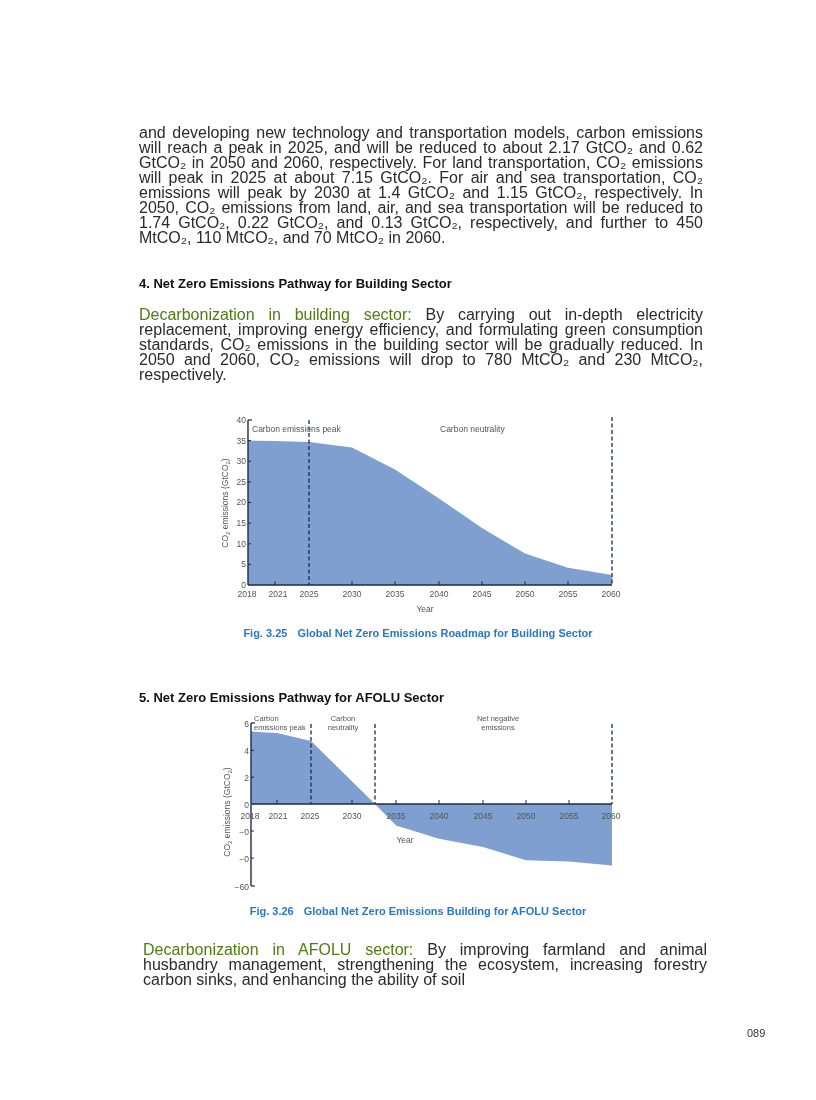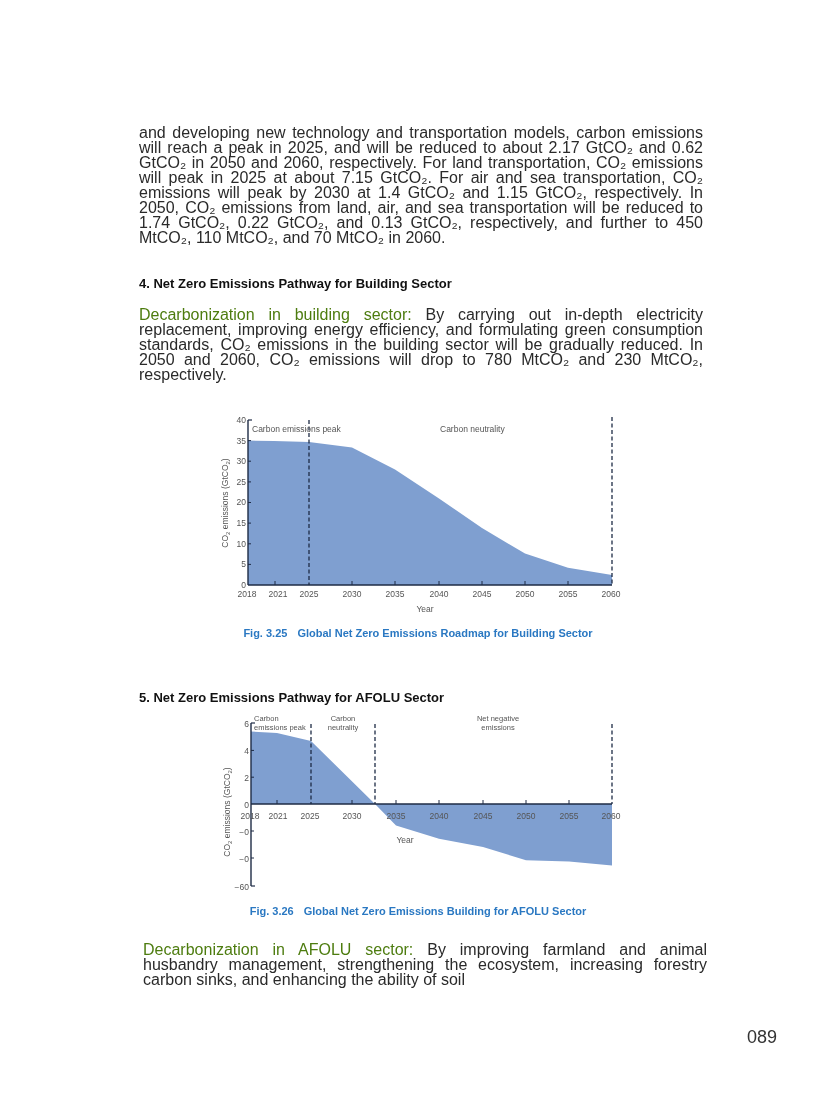--- a/index.html
+++ b/index.html
@@ -5,21 +5,21 @@
   html, body { margin: 0; padding: 0; background: #ffffff; }
   body { width: 816px; height: 1100px; position: relative; overflow: hidden;
          font-family: "Liberation Sans", sans-serif; color: #1e1e1e; }
   .para { position: absolute; left: 139px; width: 564px; font-size: 16px; line-height: 15px;
           text-align: justify; color: #2a2a2a; }
   .para .lead { color: #4d7c0f; }
   .heading { position: absolute; left: 139px; font-size: 13px; font-weight: bold; color: #111; }
   .caption { position: absolute; left: 10px; width: 816px; text-align: center; font-size: 11px;
              font-weight: bold; color: #2a78c2; }
   .caption .num { margin-right: 10px; }
-  .page-num { position: absolute; left: 747px; top: 1027px; font-size: 18px; color: #333; }
+  .page-num { position: absolute; left: 747px; top: 1027px; font-size: 11px; color: #333; }
   svg.chart { position: absolute; left: 0; overflow: visible; }
   svg text { font-family: "Liberation Sans", sans-serif; fill: #555; }
 </style>
 </head>
 <body>
 
 <p class="para" style="top:125px;margin:0;">and developing new technology and transportation models, carbon emissions will reach a peak in 2025, and will be reduced to about 2.17 GtCO₂ and 0.62 GtCO₂ in 2050 and 2060, respectively. For land transportation, CO₂ emissions will peak in 2025 at about 7.15 GtCO₂. For air and sea transportation, CO₂ emissions will peak by 2030 at 1.4 GtCO₂ and 1.15 GtCO₂, respectively. In 2050, CO₂ emissions from land, air, and sea transportation will be reduced to 1.74 GtCO₂, 0.22 GtCO₂, and 0.13 GtCO₂, respectively, and further to 450 MtCO₂, 110 MtCO₂, and 70 MtCO₂ in 2060.</p>
 
 <div class="heading" style="top:276px;">4. Net Zero Emissions Pathway for Building Sector</div>
 

